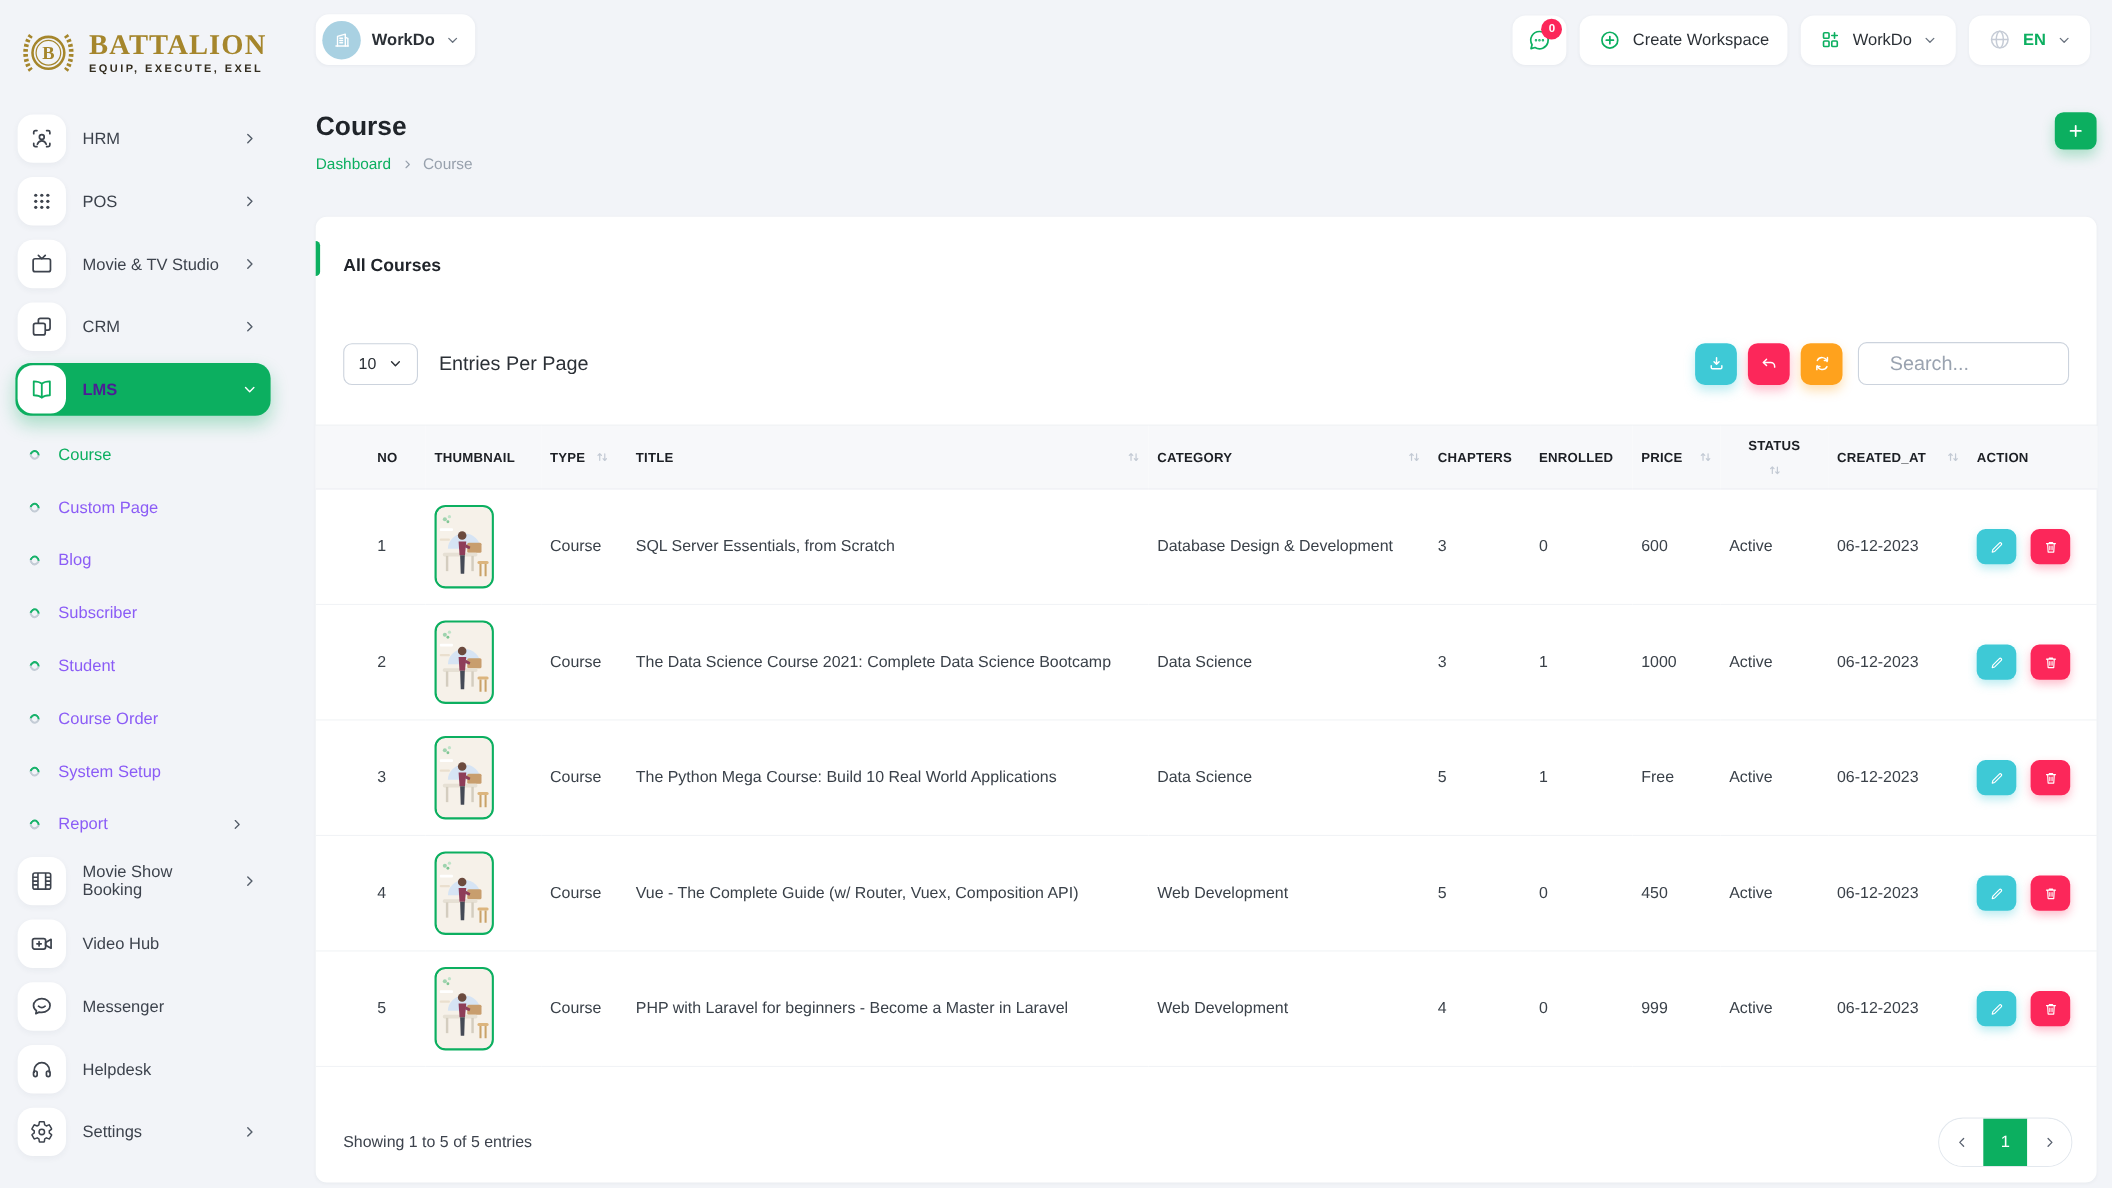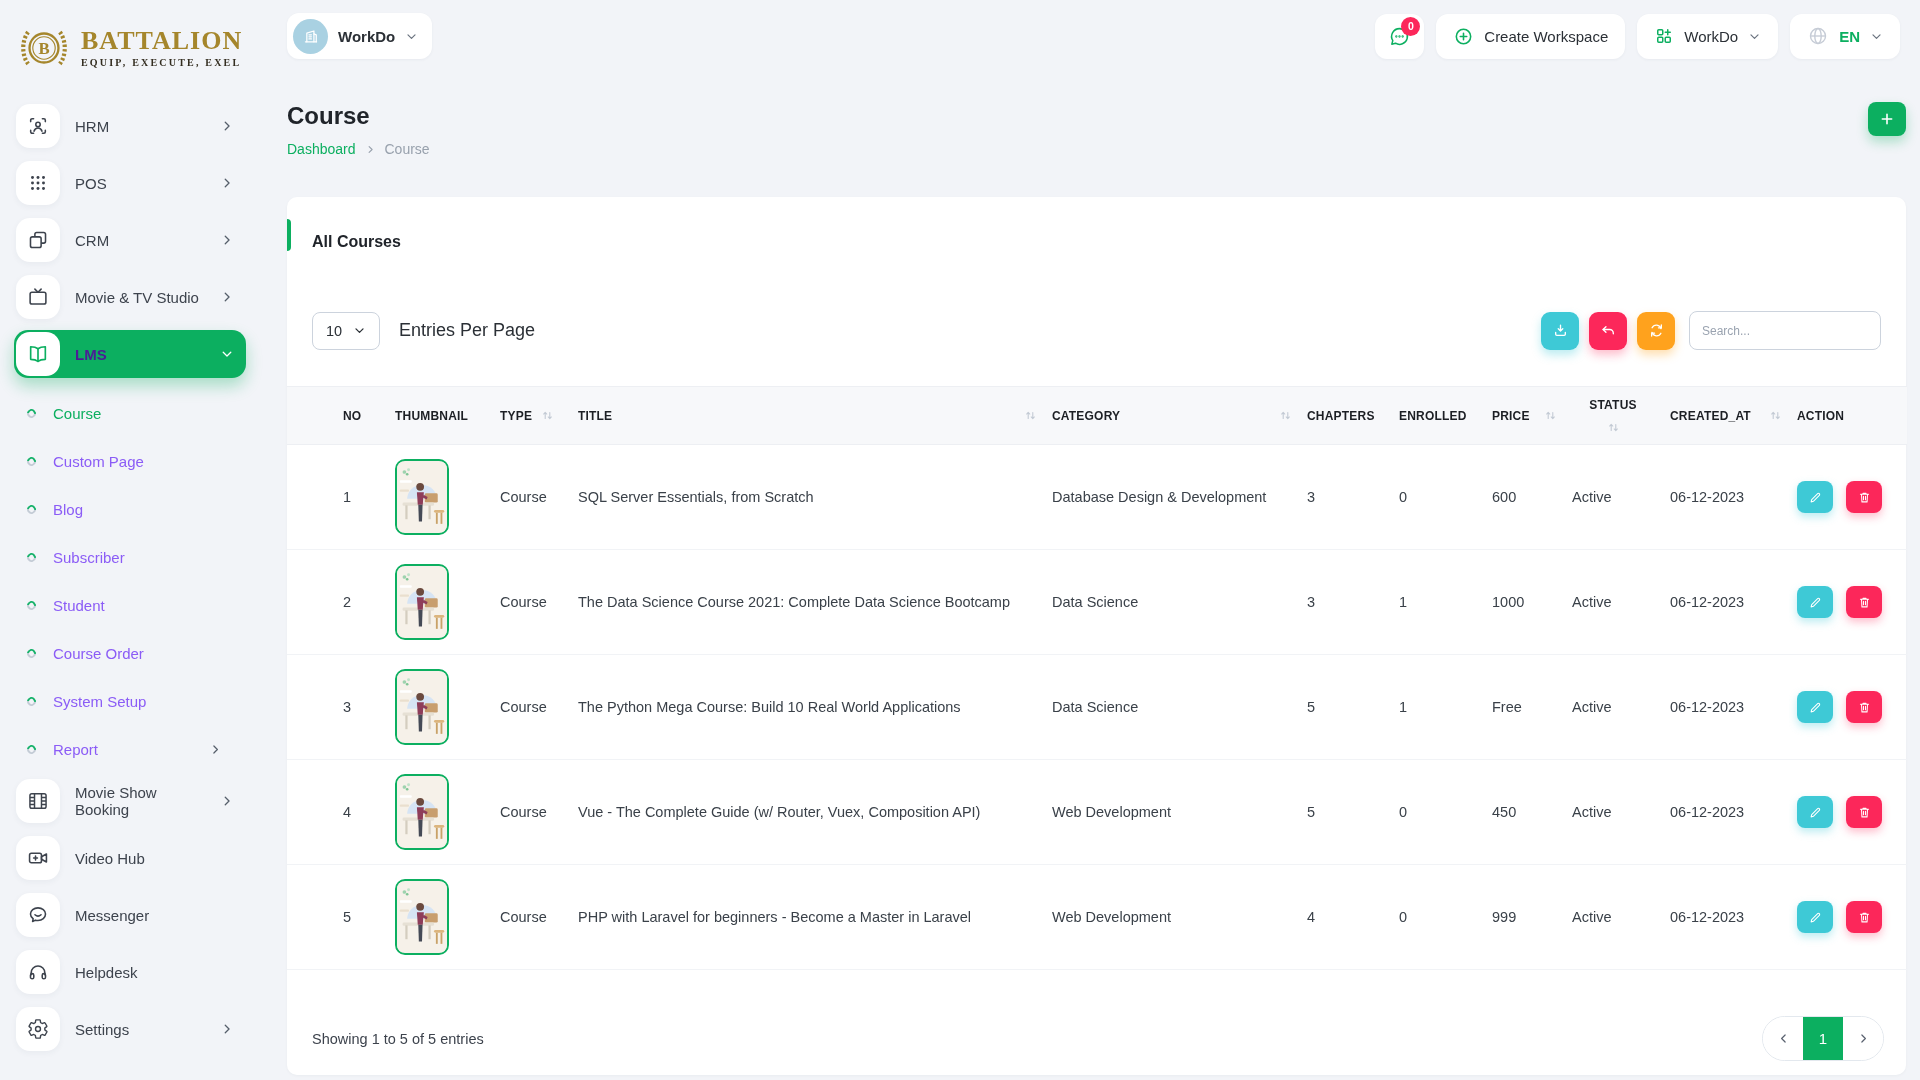--- a/index.html
+++ b/index.html
@@ -11,21 +11,21 @@
     position:relative;
     overflow:hidden;
   }
   svg { display:block; }
 
   
   .sidebar { position:absolute; left:0; top:0; width:260px; height:1080px; padding:20px 0 0 0; }
   .logo { display:flex; align-items:center; gap:9px; padding:0 14px 18px 16px; }
   .logo-emblem { width:56px; height:56px; flex:none; }
   .logo-name { font-family:"Liberation Serif", serif; font-weight:bold; font-size:26px; letter-spacing:1px; color:#a5862c; line-height:1; }
-  .logo-tagline { font-family:Liberation Serif, serif; font-weight:bold; font-size:10px; letter-spacing:2.2px; color:#332d20; margin-top:3px; }
+  .logo-tagline { font-family:Liberation Sans, sans-serif; font-weight:bold; font-size:10px; letter-spacing:2.2px; color:#332d20; margin-top:3px; }
   .nav { padding:8px 14px 0 14px; }
   .nav-item { display:flex; align-items:center; gap:15px; height:48px; padding:0 12px 0 2px; border-radius:14px; margin-bottom:9px; cursor:pointer; }
   .icon-box { width:44px; height:44px; background:#fff; border-radius:14px; display:flex; align-items:center; justify-content:center; color:#3d434d; flex:none; box-shadow:0 2px 6px rgba(40,50,70,.05); }
   .nav-label { flex:1; font-size:15px; font-weight:500; color:#3d434d; }
   .nav-chevron { color:#555e6a; display:flex; }
   .nav-item.active { background:#0caf60; box-shadow:0 8px 16px rgba(12,175,96,.32); }
   .nav-item.active .icon-box { color:#0caf60; box-shadow:none; }
   .nav-item.active .nav-label { color:#4c1d95; font-weight:bold; }
   .nav-item.active .nav-chevron { color:#fff; }
   .submenu { padding:2px 0 4px 0; }
@@ -64,21 +64,21 @@
   .card-title { font-size:16px; font-weight:bold; color:#20242a; }
   .controls { display:flex; align-items:center; margin-top:60px; padding:0 25px; }
   .entries-select { width:68px; height:38px; border:1px solid #ccd3dd; border-radius:8px; background:#fff; display:flex; align-items:center; justify-content:center; gap:11px; font-size:14.5px; color:#2b3036; cursor:pointer; }
   .entries-label { margin-left:19px; font-size:18px; font-weight:500; color:#2b3036; }
   .ctrl-spacer { flex:1; }
   .icon-btns { display:flex; gap:10px; margin-right:14px; }
   .sq-btn { width:38px; height:38px; border:none; border-radius:9px; color:#fff; display:flex; align-items:center; justify-content:center; cursor:pointer; }
   .sq-dl { background:#3ec9d6; box-shadow:0 5px 10px rgba(62,201,214,.35); }
   .sq-undo { background:#fc275a; box-shadow:0 5px 10px rgba(252,39,90,.3); }
   .sq-refresh { background:#ffa21d; box-shadow:0 5px 10px rgba(255,162,29,.35); }
-  .search-input { width:192px; height:39px; border:1px solid #ccd3dd; border-radius:8px; padding:0 12px; font-size:12px; color:#3a4149; font-family:"Liberation Sans", sans-serif; outline:none; background:#fff; }
+  .search-input { width:192px; height:39px; border:1px solid #ccd3dd; border-radius:8px; padding:0 28px; font-size:18px; color:#3a4149; font-family:"Liberation Sans", sans-serif; outline:none; background:#fff; }
   .search-input::placeholder { color:#9aa3b0; }
 
   
   table { width:100%; border-collapse:collapse; margin-top:36px; table-layout:fixed; }
   thead th { background:#f7f8fa; border-top:1px solid #edeff3; border-bottom:1px solid #edeff3; font-size:12px; font-weight:bold; color:#1c1f24; text-align:left; padding:11px 8px; letter-spacing:.2px; }
   thead th .th-wrap { display:flex; align-items:center; gap:10px; }
   th:first-child, td:first-child { padding-left:56px; }
   tbody td { border-bottom:1px solid #f1f3f6; font-size:14.5px; color:#3a4149; padding:14px 8px; height:105px; vertical-align:middle; overflow:hidden; white-space:nowrap; }
   .sort-ic { display:inline-flex; flex:none; }
   .thumb { width:54px; height:76px; border:2px solid #0caf60; border-radius:10px; overflow:hidden; display:block; background:#f6f1e9; }
@@ -151,41 +151,41 @@
       <span class="nav-label">POS</span>
       <span class="nav-chevron">
           <svg width="14" height="14" viewBox="0 0 24 24" fill="none" stroke="currentColor" stroke-width="2.2" stroke-linecap="round" stroke-linejoin="round">
             <path d="M9 5.5l6.5 6.5L9 18.5"></path>
           </svg>
         </span>
     </div>
 
     <div class="nav-item">
       <span class="icon-box">
+        <svg width="22" height="22" viewBox="0 0 24 24" fill="none" stroke="currentColor" stroke-width="1.7" stroke-linecap="round" stroke-linejoin="round">
+          <rect x="3.4" y="6.8" width="17.2" height="12.8" rx="2"></rect>
+            <path d="M8.6 3.4L12 6.8l3.4-3.4"></path>
+        </svg>
+      </span>
+      <span class="nav-label">Movie &amp; TV Studio</span>
+      <span class="nav-chevron">
+          <svg width="14" height="14" viewBox="0 0 24 24" fill="none" stroke="currentColor" stroke-width="2.2" stroke-linecap="round" stroke-linejoin="round">
+            <path d="M9 5.5l6.5 6.5L9 18.5"></path>
+          </svg>
+        </span>
+    </div>
+
+    <div class="nav-item">
+      <span class="icon-box">
         <svg width="22" height="22" viewBox="0 0 24 24" fill="none" stroke="currentColor" stroke-width="1.7" stroke-linejoin="round">
           <rect x="8.6" y="3.8" width="11.6" height="11.6" rx="2"></rect>
             <rect x="3.8" y="8.6" width="11.6" height="11.6" rx="2" fill="#fff"></rect>
         </svg>
       </span>
       <span class="nav-label">CRM</span>
-      <span class="nav-chevron">
-          <svg width="14" height="14" viewBox="0 0 24 24" fill="none" stroke="currentColor" stroke-width="2.2" stroke-linecap="round" stroke-linejoin="round">
-            <path d="M9 5.5l6.5 6.5L9 18.5"></path>
-          </svg>
-        </span>
-    </div>
-
-    <div class="nav-item">
-      <span class="icon-box">
-        <svg width="22" height="22" viewBox="0 0 24 24" fill="none" stroke="currentColor" stroke-width="1.7" stroke-linecap="round" stroke-linejoin="round">
-          <rect x="3.4" y="6.8" width="17.2" height="12.8" rx="2"></rect>
-            <path d="M8.6 3.4L12 6.8l3.4-3.4"></path>
-        </svg>
-      </span>
-      <span class="nav-label">Movie &amp; TV Studio</span>
       <span class="nav-chevron">
           <svg width="14" height="14" viewBox="0 0 24 24" fill="none" stroke="currentColor" stroke-width="2.2" stroke-linecap="round" stroke-linejoin="round">
             <path d="M9 5.5l6.5 6.5L9 18.5"></path>
           </svg>
         </span>
     </div>
 
     <div class="nav-item active">
       <span class="icon-box">
         <svg width="22" height="22" viewBox="0 0 24 24" fill="none" stroke="currentColor" stroke-width="1.8" stroke-linecap="round" stroke-linejoin="round">

